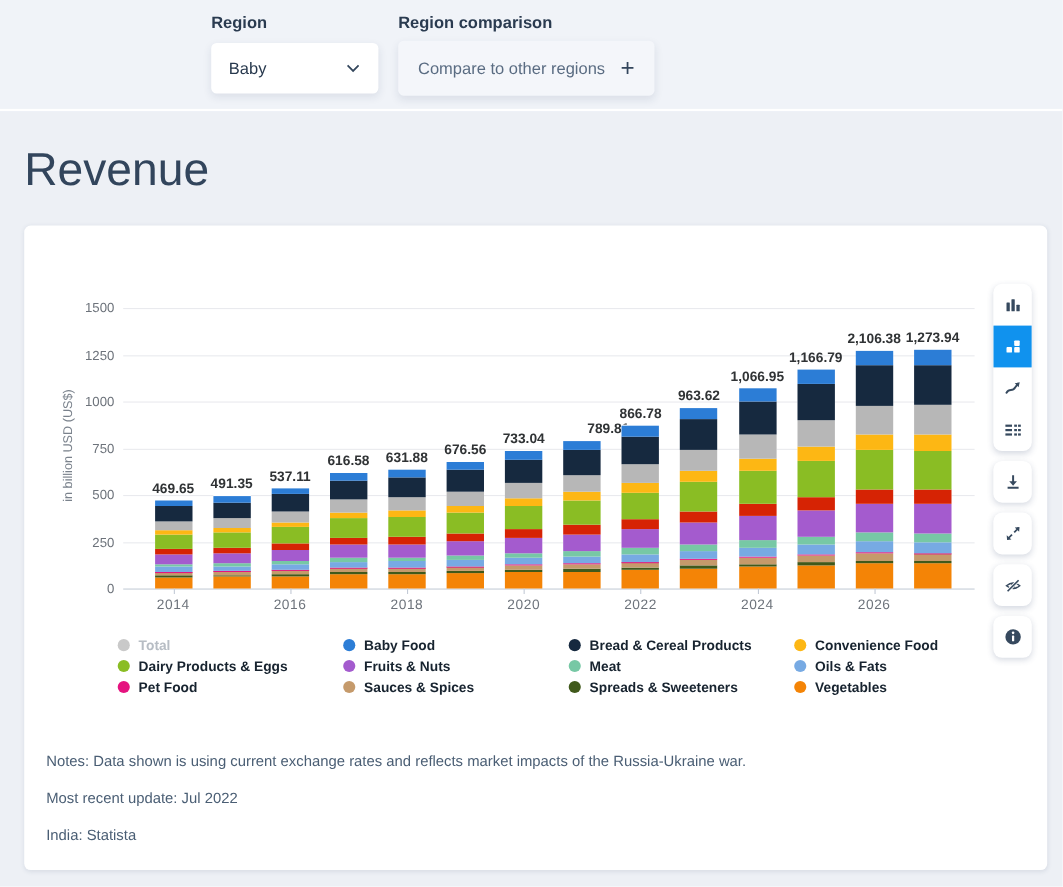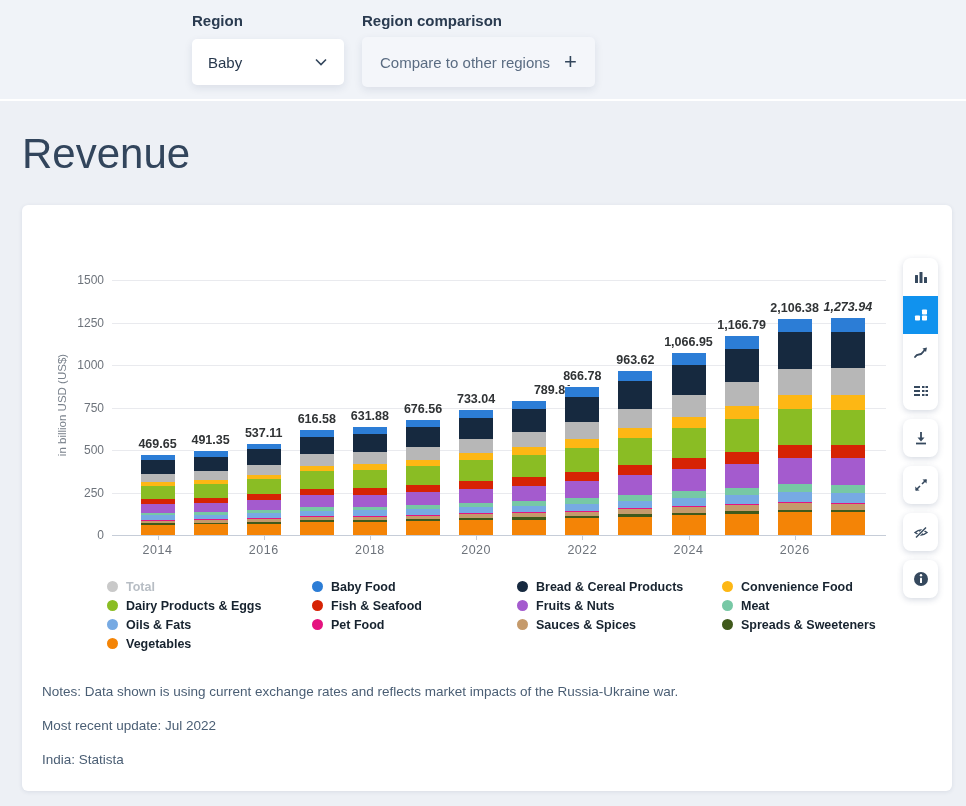--- a/index.html
+++ b/index.html
@@ -325,21 +325,21 @@
       <div class="seg" style="left: 808.8px; top: 254.04px; width: 34px; height: 0.34px; background: rgb(229, 19, 127);"></div>
       <div class="seg" style="left: 808.8px; top: 244.078px; width: 34px; height: 9.962px; background: rgb(119, 170, 227);"></div>
       <div class="seg" style="left: 808.8px; top: 235.85px; width: 34px; height: 8.228px; background: rgb(119, 200, 165);"></div>
       <div class="seg" style="left: 808.8px; top: 209.211px; width: 34px; height: 26.639px; background: rgb(164, 91, 206);"></div>
       <div class="seg" style="left: 808.8px; top: 196.002px; width: 34px; height: 13.209px; background: rgb(214, 35, 4);"></div>
       <div class="seg" style="left: 808.8px; top: 160.914px; width: 34px; height: 35.088px; background: rgb(138, 189, 36);"></div>
       <div class="seg" style="left: 808.8px; top: 145.971px; width: 34px; height: 14.943px; background: rgb(253, 183, 20);"></div>
       <div class="seg" style="left: 808.8px; top: 119.332px; width: 34px; height: 26.639px; background: rgb(183, 183, 183);"></div>
       <div class="seg" style="left: 808.8px; top: 82.51px; width: 34px; height: 36.822px; background: rgb(22, 41, 63);"></div>
       <div class="seg" style="left: 808.8px; top: 69.301px; width: 34px; height: 13.209px; background: rgb(44, 125, 214);"></div>
-      <div class="total-label" style="left: 785.8px; top: 51.301px; font-style: italic;">1,273.94</div>
+      <div class="total-label" style="left: 785.8px; top: 51.301px;">1,273.94</div>
     </div>
 
   <div id="legend">
       <div class="legend-item disabled">
         <span class="dot" style="background: rgb(201, 201, 201);"></span>
         <span class="lg-label">Total</span>
       </div>
       <div class="legend-item">
         <span class="dot" style="background: rgb(44, 125, 214);"></span>
         <span class="lg-label">Baby Food</span>
@@ -348,24 +348,20 @@
         <span class="dot" style="background: rgb(22, 41, 63);"></span>
         <span class="lg-label">Bread &amp; Cereal Products</span>
       </div>
       <div class="legend-item">
         <span class="dot" style="background: rgb(253, 183, 20);"></span>
         <span class="lg-label">Convenience Food</span>
       </div>
       <div class="legend-item">
         <span class="dot" style="background: rgb(138, 189, 36);"></span>
         <span class="lg-label">Dairy Products &amp; Eggs</span>
-      </div>
-      <div class="legend-item">
-        <span class="dot" style="background: rgb(214, 35, 4);"></span>
-        <span class="lg-label">Fish &amp; Seafood</span>
       </div>
       <div class="legend-item">
         <span class="dot" style="background: rgb(164, 91, 206);"></span>
         <span class="lg-label">Fruits &amp; Nuts</span>
       </div>
       <div class="legend-item">
         <span class="dot" style="background: rgb(119, 200, 165);"></span>
         <span class="lg-label">Meat</span>
       </div>
       <div class="legend-item">

